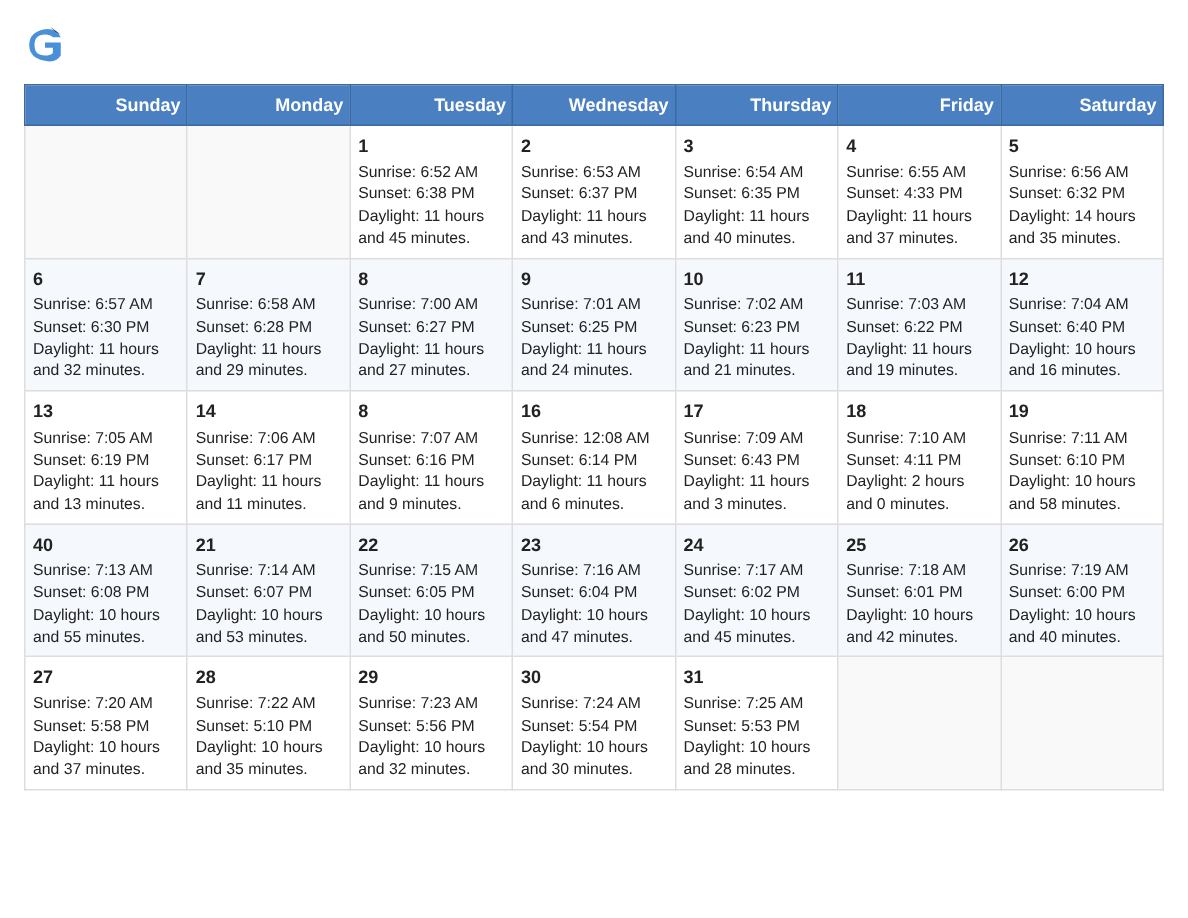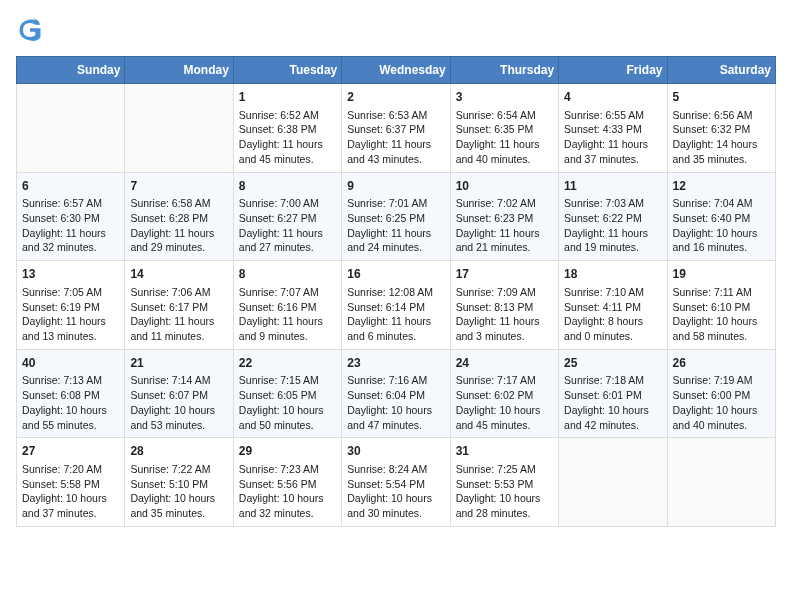--- a/index.html
+++ b/index.html
@@ -221,28 +221,28 @@
         </td>
         <td>
           <span class="day-num">16</span>
           <div>Sunrise: 12:08 AM</div>
           <div>Sunset: 6:14 PM</div>
           <div>Daylight: 11 hours and 6 minutes.</div>
         </td>
         <td>
           <span class="day-num">17</span>
           <div>Sunrise: 7:09 AM</div>
-          <div>Sunset: 8:13 PM</div>
+          <div>Sunset: 6:43 PM</div>
           <div>Daylight: 11 hours and 3 minutes.</div>
         </td>
         <td>
           <span class="day-num">18</span>
           <div>Sunrise: 7:10 AM</div>
           <div>Sunset: 4:11 PM</div>
-          <div>Daylight: 8 hours and 0 minutes.</div>
+          <div>Daylight: 2 hours and 0 minutes.</div>
         </td>
         <td>
           <span class="day-num">19</span>
           <div>Sunrise: 7:11 AM</div>
           <div>Sunset: 6:10 PM</div>
           <div>Daylight: 10 hours and 58 minutes.</div>
         </td>
       </tr>
       <tr>
         <td>
@@ -302,21 +302,21 @@
           <div>Daylight: 10 hours and 35 minutes.</div>
         </td>
         <td>
           <span class="day-num">29</span>
           <div>Sunrise: 7:23 AM</div>
           <div>Sunset: 5:56 PM</div>
           <div>Daylight: 10 hours and 32 minutes.</div>
         </td>
         <td>
           <span class="day-num">30</span>
-          <div>Sunrise: 8:24 AM</div>
+          <div>Sunrise: 7:24 AM</div>
           <div>Sunset: 5:54 PM</div>
           <div>Daylight: 10 hours and 30 minutes.</div>
         </td>
         <td>
           <span class="day-num">31</span>
           <div>Sunrise: 7:25 AM</div>
           <div>Sunset: 5:53 PM</div>
           <div>Daylight: 10 hours and 28 minutes.</div>
         </td>
         <td class="empty"></td>

